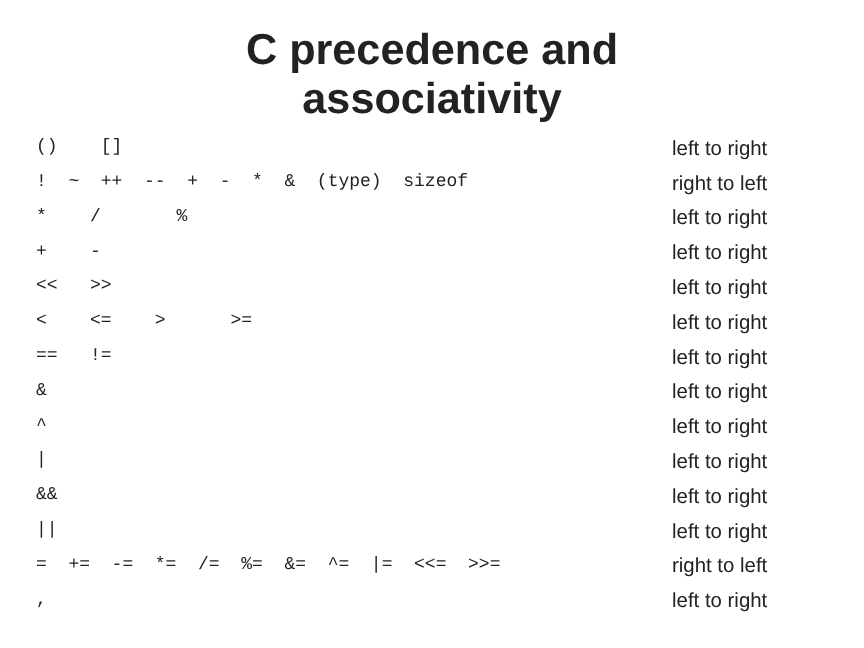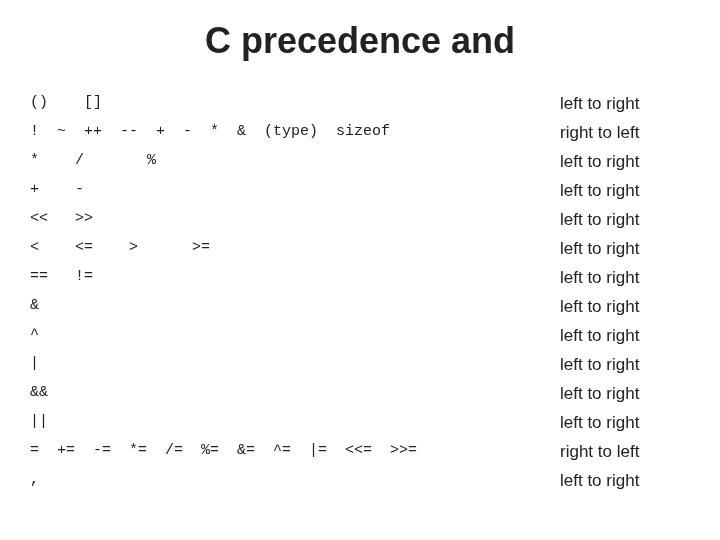--- a/index.html
+++ b/index.html
@@ -19,21 +19,21 @@
       height: 540px;
       padding: 20px 30px;
       position: relative;
     }
     .title {
       font-size: 36px;
       font-weight: bold;
       text-align: center;
       color: #222;
       line-height: 1.15;
-      margin-bottom: 34px;
+      margin-bottom: 12px;
     }
     .content {
       display: flex;
       flex-direction: row;
       align-items: flex-start;
     }
     .operators-col {
       flex: 1;
       font-size: 15px;
       color: #222;
@@ -62,20 +62,21 @@
       color: #222;
       white-space: nowrap;
     }
   </style>
 </head>
 <body>
 
 <div class="page">
   <div class="title">
     <span>C  precedence and</span><br>
+    <span>associativity</span>
   </div>
   <div class="content">
     <div class="operators-col" id="ops-col">
         <div class="row">
           <span class="op-text">()    []</span>
         </div>
         <div class="row">
           <span class="op-text">!  ~  ++  --  +  -  *  &amp;  (type)  sizeof</span>
         </div>
         <div class="row">

